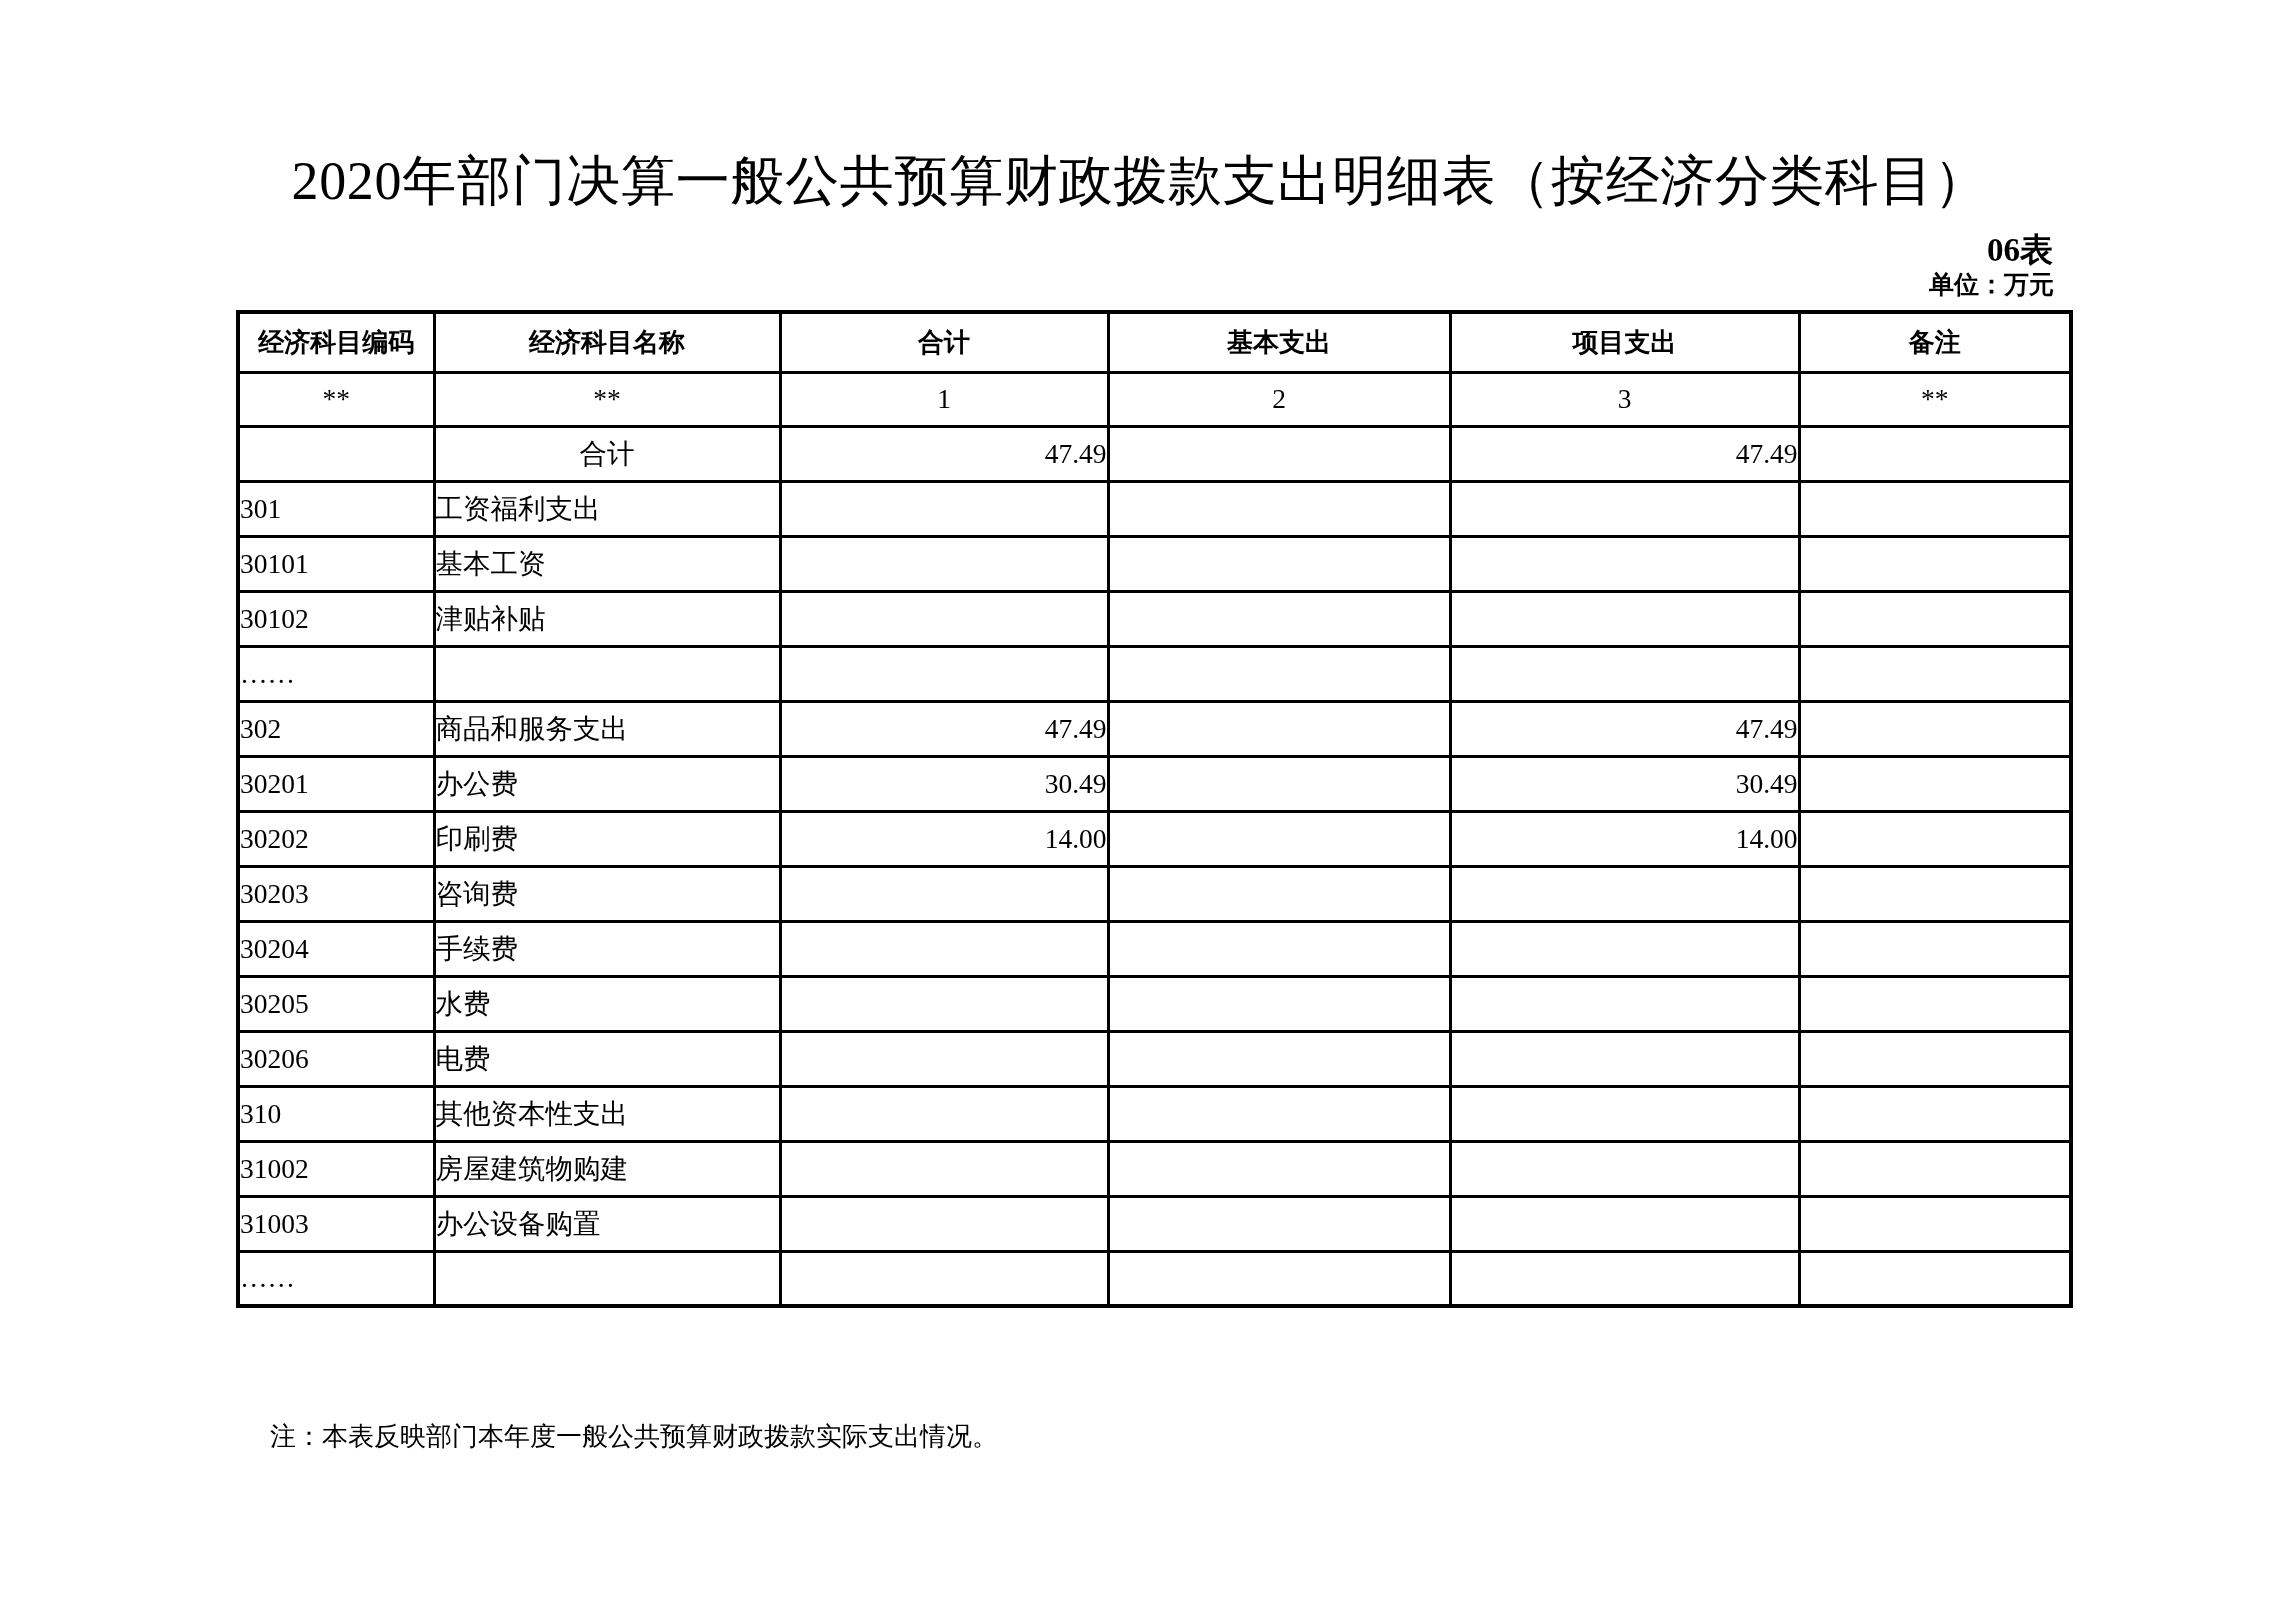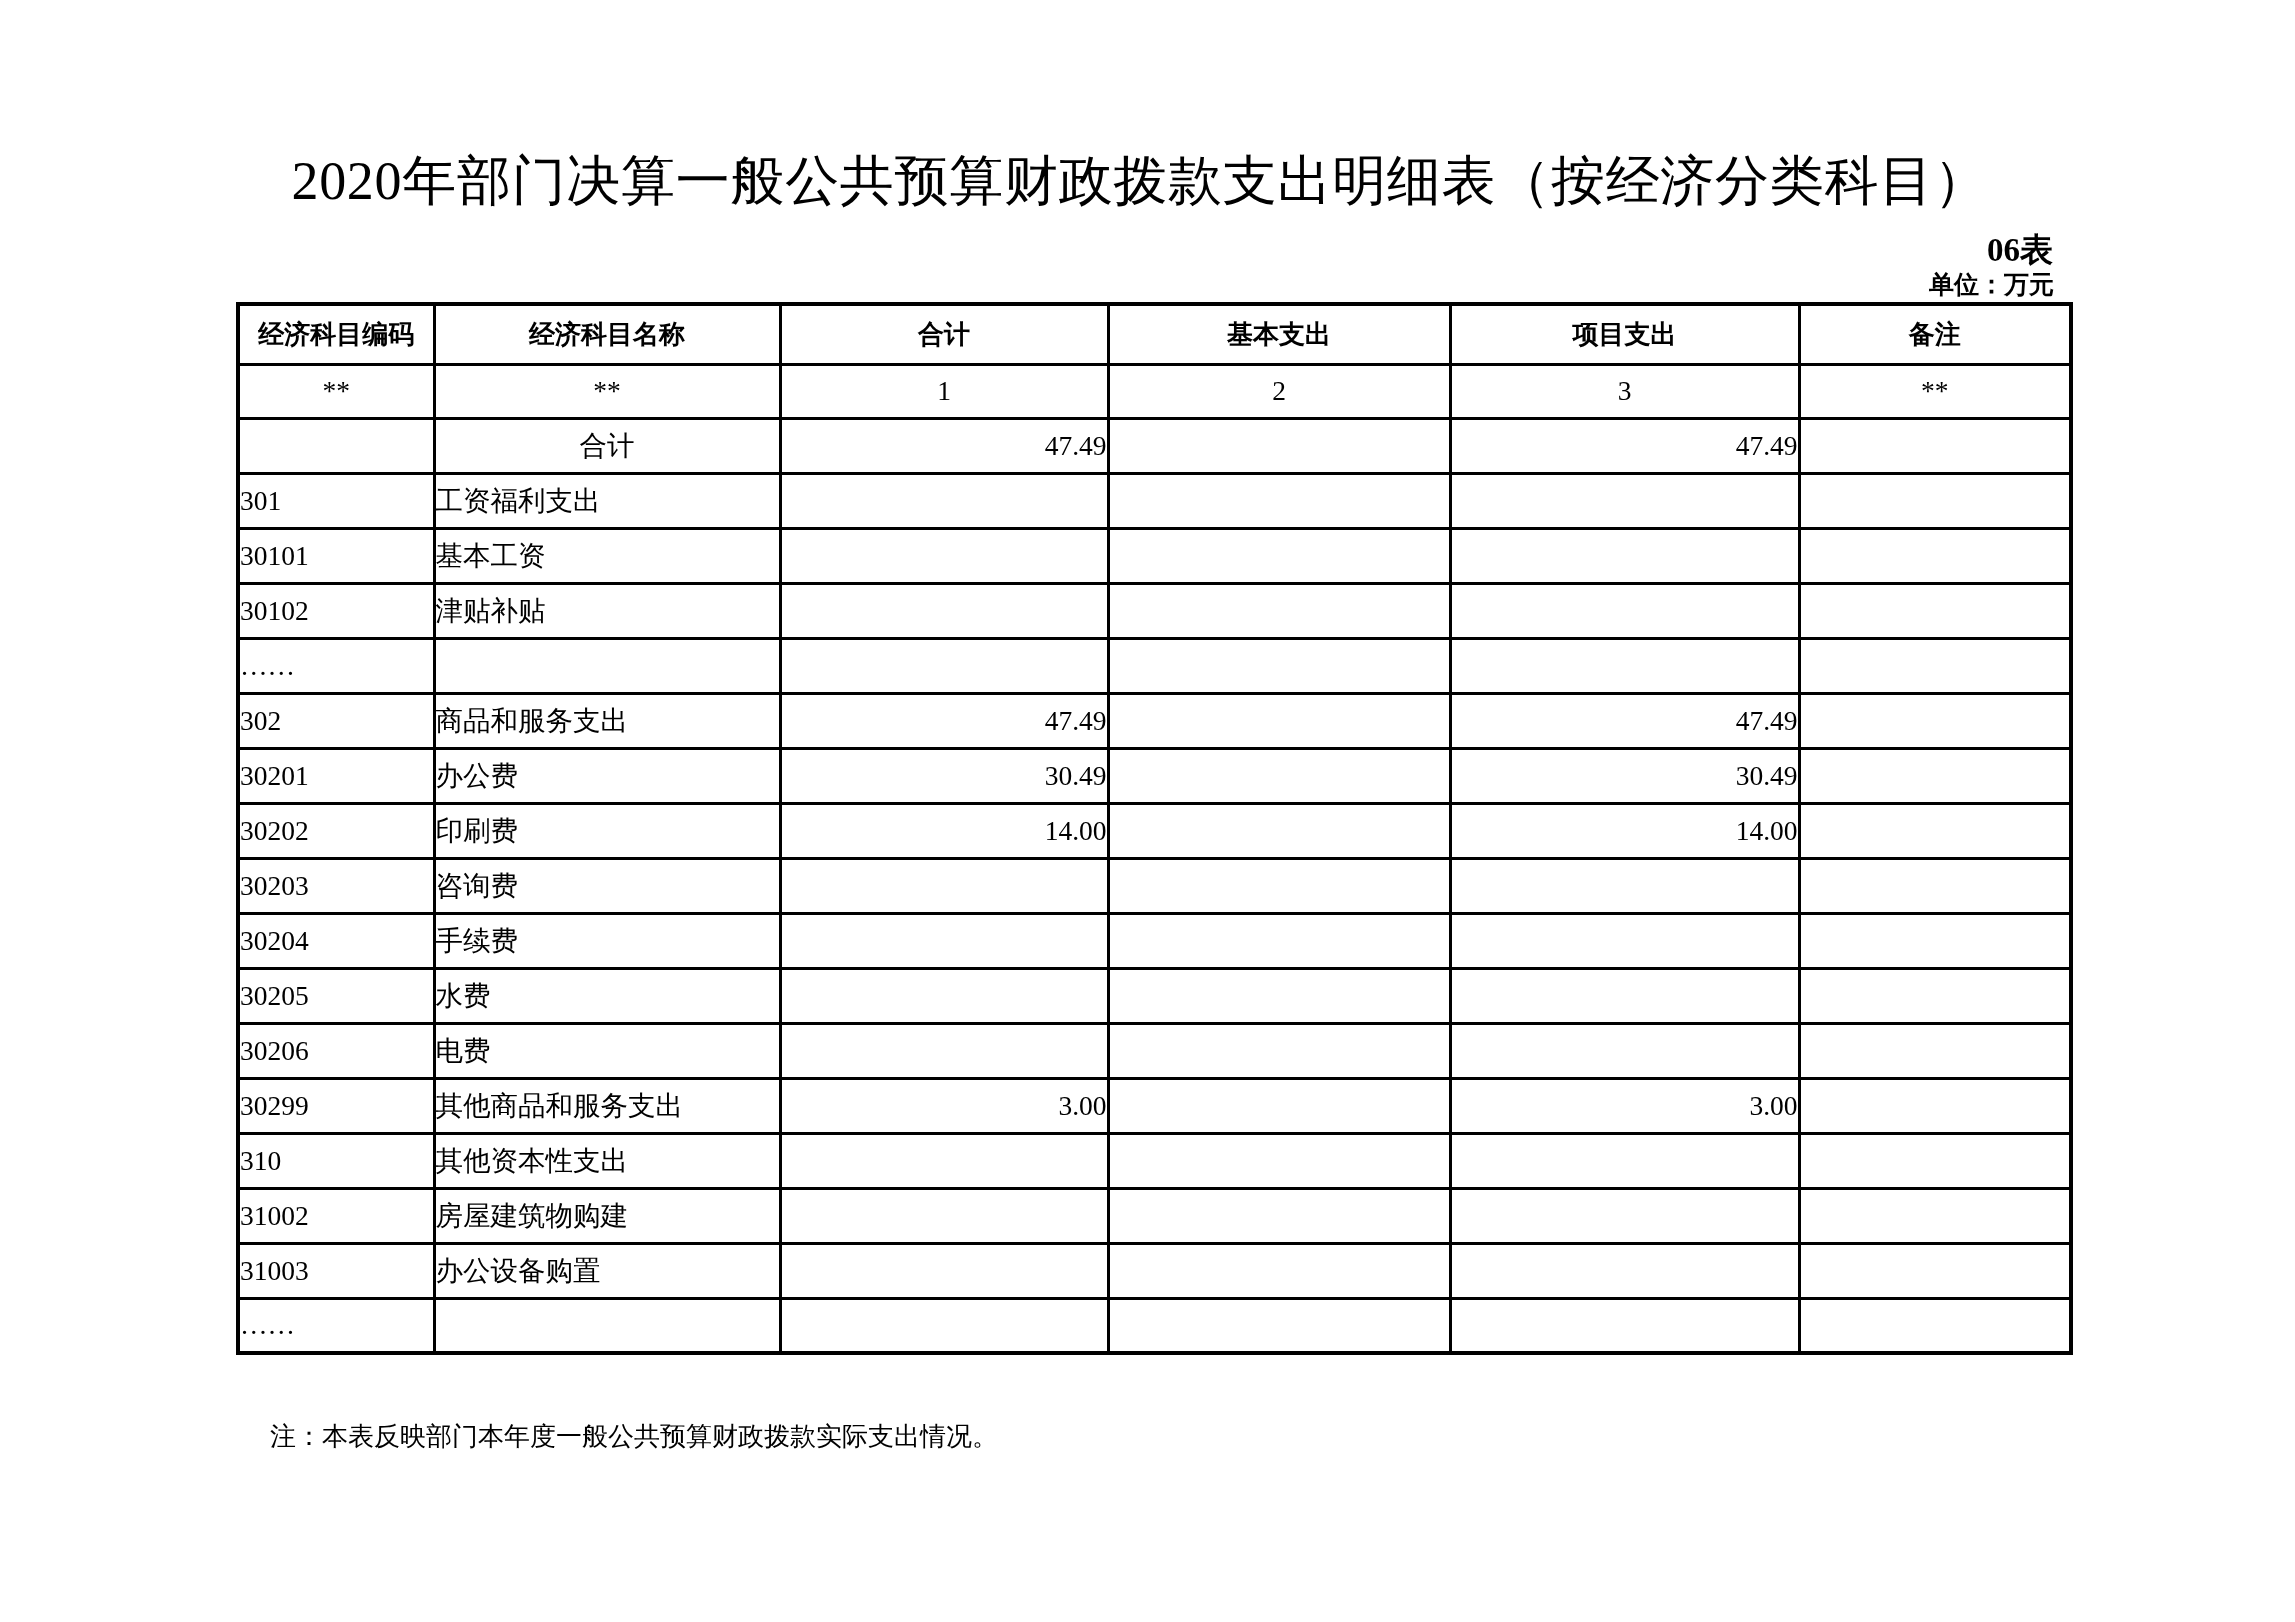--- a/index.html
+++ b/index.html
@@ -43,21 +43,21 @@
     position: absolute;
     top: 268px;
     right: 241px;
     font-size: 25px;
     font-weight: bold;
     margin-left: 48px;
   }
   table.budget {
     position: absolute;
     left: 236px;
-    top: 302px;
+    top: 310px;
     width: 1832px;
     border-collapse: collapse;
     table-layout: fixed;
     border: 4.6px solid #000;
   }
   table.budget th, table.budget td {
     border: 3.3px solid #000;
     overflow: hidden;
     white-space: nowrap;
     padding: 0;
@@ -218,28 +218,20 @@
         </tr>
         <tr class="data-row">
           <td class="c-code ind2">30206</td>
           <td class="c-name">电费</td>
           <td class="c-num"></td>
           <td class="c-num"></td>
           <td class="c-num"></td>
           <td class="c-remark"></td>
         </tr>
         <tr class="data-row">
-          <td class="c-code ind2">30299</td>
-          <td class="c-name">其他商品和服务支出</td>
-          <td class="c-num">3.00</td>
-          <td class="c-num"></td>
-          <td class="c-num">3.00</td>
-          <td class="c-remark"></td>
-        </tr>
-        <tr class="data-row">
           <td class="c-code ind0">310</td>
           <td class="c-name">其他资本性支出</td>
           <td class="c-num"></td>
           <td class="c-num"></td>
           <td class="c-num"></td>
           <td class="c-remark"></td>
         </tr>
         <tr class="data-row">
           <td class="c-code ind1">31002</td>
           <td class="c-name">房屋建筑物购建</td>

